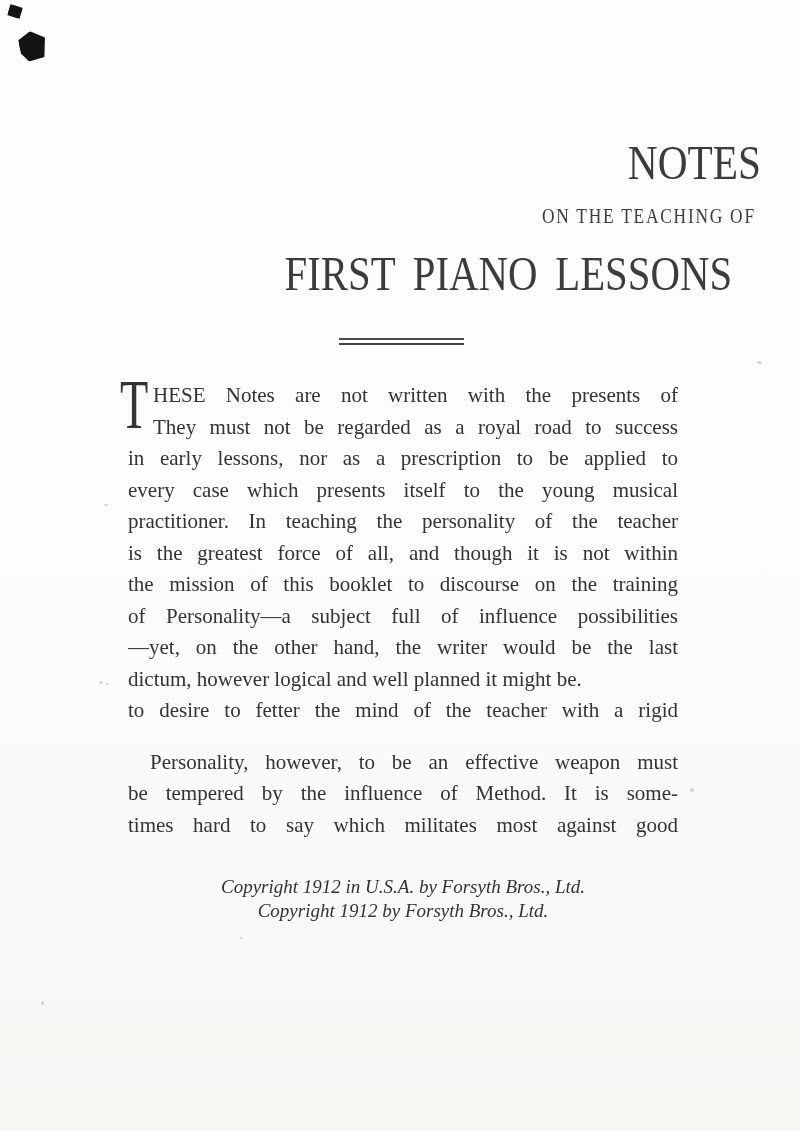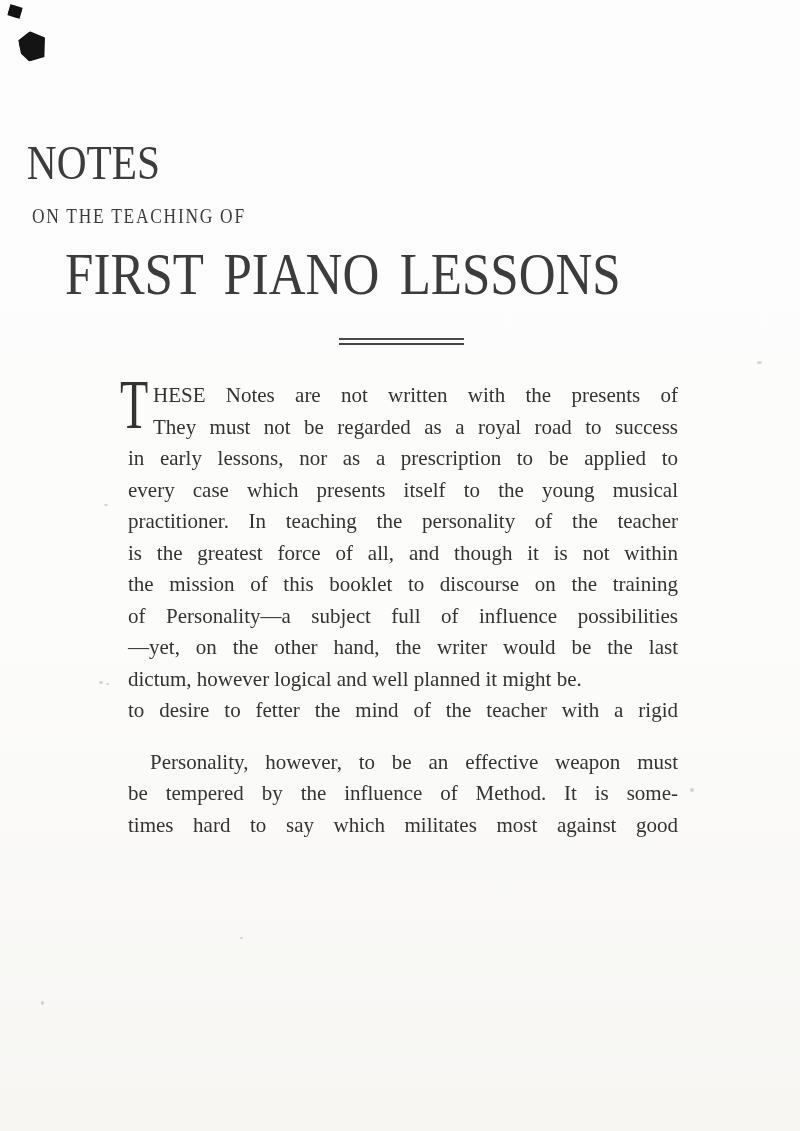--- a/index.html
+++ b/index.html
@@ -24,26 +24,26 @@
     clip-path: polygon(8% 0, 100% 12%, 92% 100%, 0 88%);
   }
   #mark-b {
     left: 19px; top: 31px; width: 27px; height: 30px;
     transform: rotate(-8deg);
     clip-path: polygon(0 25%, 48% 0, 100% 28%, 88% 92%, 30% 100%, 4% 70%);
   }
   .speck { position: absolute; background: #b4b0a8; border-radius: 50%; opacity: .55; }
 
   
-  .title-line { position: absolute; left: 16px; width: 768px; text-align: left; white-space: nowrap; }
+  .title-line { position: absolute; left: 4px; width: 768px; text-align: right; white-space: nowrap; }
   #main-title { top: 139px; font-size: 48px; line-height: 48px; color: #3c3c3c; }
   #main-title .tx { display: inline-block; transform: scaleX(0.86); }
   #subtitle { top: 206px; font-size: 20px; line-height: 20px; letter-spacing: 2px; color: #3c3c3c; }
   #subtitle .tx { display: inline-block; transform: scaleX(0.87); }
-  #series-title { top: 250px; font-size: 60px; line-height: 48px; word-spacing: 9px; color: #3c3c3c; }
+  #series-title { top: 250px; font-size: 48px; line-height: 48px; word-spacing: 9px; color: #3c3c3c; }
   #series-title .tx { display: inline-block; transform: scaleX(0.85); }
 
   #divider {
     position: absolute; left: 339px; top: 338px; width: 125px; height: 3px;
     border-top: 2px solid #4a4a4a; border-bottom: 2px solid #454545;
   }
 
   
   #body-text {
     position: absolute; left: 128px; top: 380px; width: 550px;
@@ -116,14 +116,18 @@
       <div class="bline no-just">dictum, however logical and well planned it might be.</div>
       <div class="bline">to desire to fetter the mind of the teacher with a rigid</div>
     </div>
     <div id="para2">
       <div class="bline indent">Personality, however, to be an effective weapon must</div>
       <div class="bline">be tempered by the influence of Method.  It is some-</div>
       <div class="bline">times hard to say which militates most against good</div>
     </div>
   </div>
 
+  <div id="copyright">
+    <div>Copyright 1912 in U.S.A. by Forsyth Bros., Ltd.</div>
+    <div>Copyright 1912 by Forsyth Bros., Ltd.</div>
+  </div>
 
 </div>
 
 </body></html>

